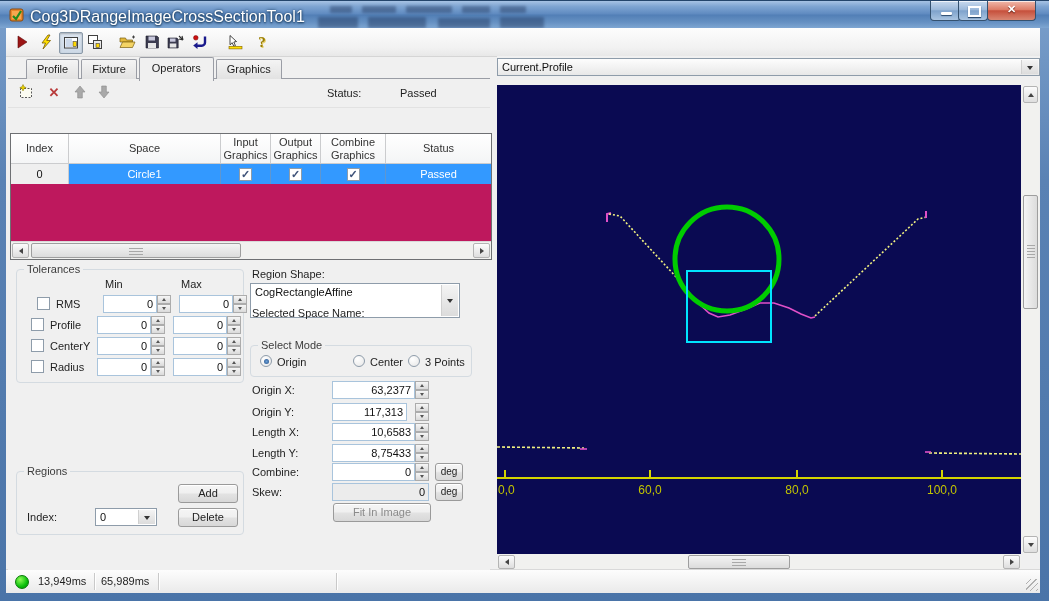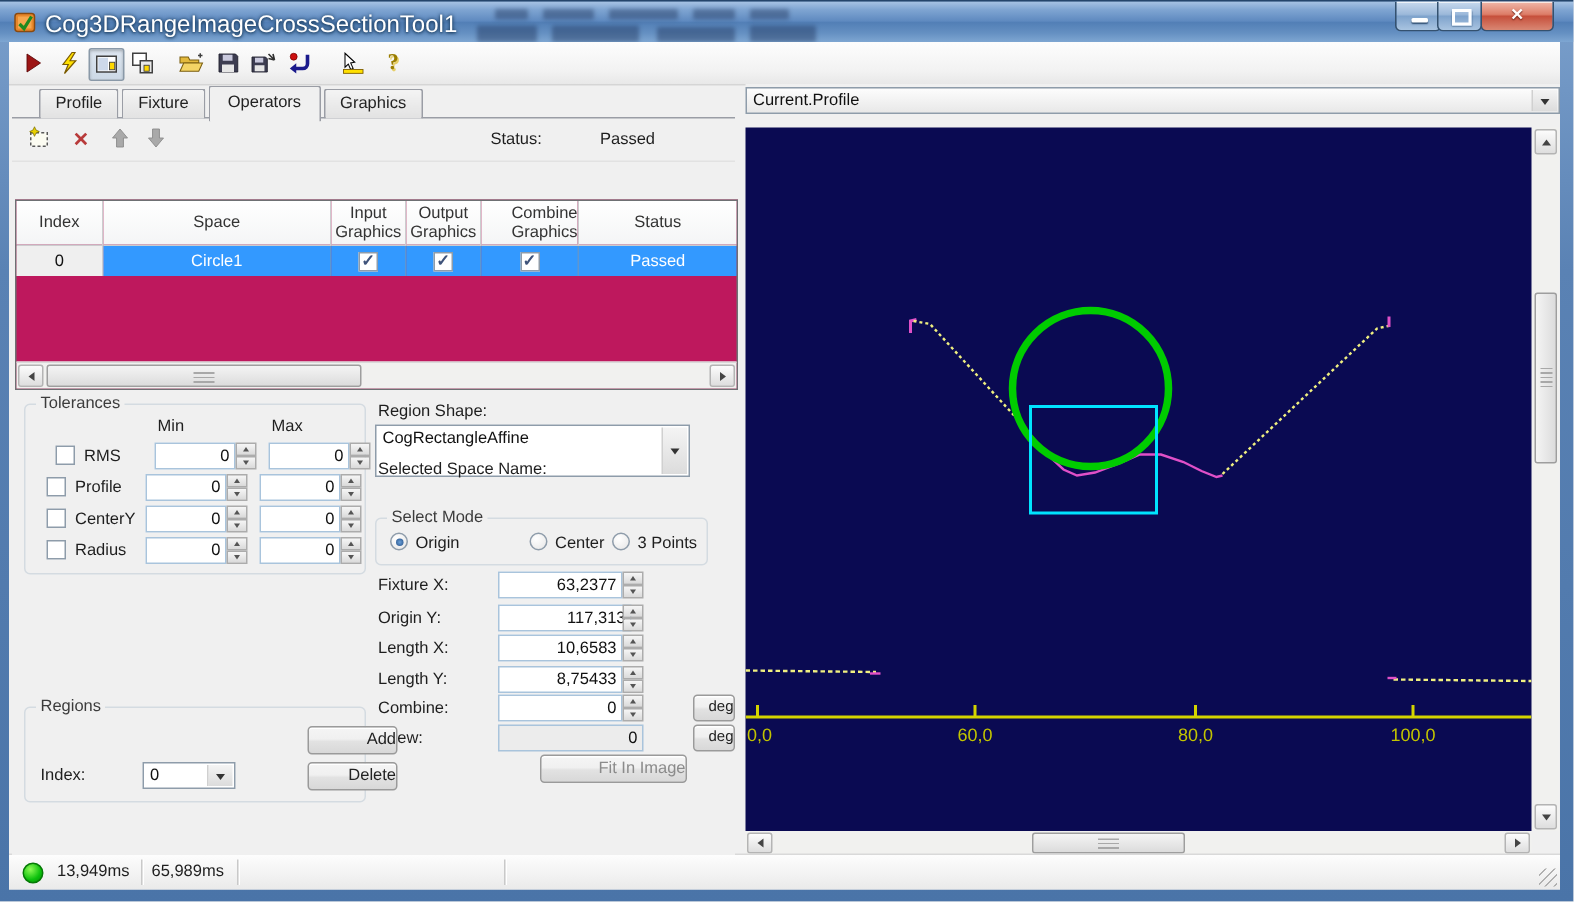--- a/index.html
+++ b/index.html
@@ -33,23 +33,23 @@
     box-shadow:inset 0 1px 2px rgba(0,0,0,.25);}
   
   .tabs{position:absolute;top:2px;left:20px;height:21px;display:flex;align-items:center;z-index:3;}
   .tab{height:17px;padding:2px 10px 0 10px;margin-right:2px;border:1px solid #9a9da5;border-bottom:none;
     border-radius:2px 2px 0 0;background:linear-gradient(#f4f4f4,#e2e2e2);color:#222;line-height:15px;}
   .tab.active{height:20px;background:#f0f0f0;font-size:11px;position:relative;z-index:4;padding:3px 12px 0 12px;}
   .tabpage{position:absolute;left:2px;right:2px;top:22px;bottom:0;border-top:1px solid #9a9da5;background:#f0f0f0;z-index:2;}
   
   .group{position:absolute;border:1px solid #d4dbe1;border-radius:4px;}
   .glabel{position:absolute;top:-7px;left:7px;background:#f0f0f0;padding:0 3px;color:#3c3c3c;}
-  .btn{position:absolute;border:1px solid #9a9a9a;border-radius:3px;text-align:right;color:#222;
+  .btn{position:absolute;border:1px solid #9a9a9a;border-radius:3px;text-align:center;color:#222;
     background:linear-gradient(180deg,#f5f5f5 0%,#f0f0f0 45%,#e2e2e2 55%,#d8d8d8 100%);
-    box-shadow:inset 0 1px 0 #fff;margin-left:27px;}
+    box-shadow:inset 0 1px 0 #fff;}
   .combo{position:absolute;background:#fff;border:1px solid #8e9caa;box-sizing:border-box;}
   .combo .val{position:absolute;left:4px;top:2px;right:18px;white-space:nowrap;overflow:hidden;color:#111;}
   .combo .abox{position:absolute;top:1px;bottom:1px;right:1px;width:16px;border-left:1px solid #d0d0d0;
     background:linear-gradient(#f4f4f4,#dcdcdc);display:flex;align-items:center;justify-content:center;}
   .darr{width:0;height:0;border:3.5px solid transparent;border-top:4.5px solid #333;margin-top:4px;}
   .cb{display:inline-block;width:13px;height:13px;background:#fff;border:1px solid #8e9caa;box-sizing:border-box;
     text-align:center;vertical-align:middle;}
   .cb .tick{display:none;color:#3f537a;font-size:11px;font-weight:bold;line-height:11px;}
   .cb.checked .tick{display:block;}
   .radio{display:inline-block;width:12px;height:12px;border:1px solid #8e9caa;border-radius:50%;
@@ -224,21 +224,21 @@
           </div>
           <span class="lbl" style="left:319px;top:8px;">Status:</span>
           <span class="lbl" style="left:392px;top:8px;">Passed</span>
         </div>
 
         <div class="optable">
           <div class="th" style="left:0;width:58px;">Index</div>
           <div class="th" style="left:58px;width:152px;">Space</div>
           <div class="th" style="left:210px;width:50px;">Input Graphics</div>
           <div class="th" style="left:260px;width:50px;">Output Graphics</div>
-          <div class="th" style="left:310px;width:65px;text-align:right;">Combine Graphics</div>
+          <div class="th" style="left:310px;width:65px;">Combine Graphics</div>
           <div class="th" style="left:375px;width:105px;border-right:none;">Status</div>
 
           <div>
             <div class="td-cell" style="left:0;width:58px;background:#efefef;color:#111;border-right:1px solid #cbccce;">0</div>
             <div class="td-cell" style="left:58px;width:152px;background:#3399ff;color:#fff;">Circle1</div>
             <div class="td-cell" style="left:210px;width:50px;background:#3399ff;">
               <span class="cb checked">
                   <span class="tick">✓</span>
                 </span>
             </div>
@@ -394,35 +394,35 @@
         <div class="group" style="left:242px;top:266px;width:220px;height:30px;">
           <span class="glabel">Select Mode</span>
           <span class="radio sel" style="position:absolute;left:9px;top:9px;"></span>
           <span class="lbl" style="left:26px;top:10px;">Origin</span>
           <span class="radio" style="position:absolute;left:102px;top:9px;"></span>
           <span class="lbl" style="left:119px;top:10px;">Center</span>
           <span class="radio" style="position:absolute;left:157px;top:9px;"></span>
           <span class="lbl" style="left:174px;top:10px;">3 Points</span>
         </div>
 
-        <span class="lbl" style="left:244px;top:305px;">Fixture X:</span>
+        <span class="lbl" style="left:244px;top:305px;">Origin X:</span>
         <span class="numwrap" style="left:324px;top:302px;width:97px;">
           <span class="numfield" style="right:14px;">63,2377</span>
           <span class="spin">
               <span class="sb">
                 <i class="tu"></i>
               </span>
               <span class="sb">
                 <i class="td"></i>
               </span>
             </span>
         </span>
         <span class="lbl" style="left:244px;top:327px;">Origin Y:</span>
         <span class="numwrap" style="left:324px;top:324px;width:97px;">
-          <span class="numfield" style="right:8px;padding-left:24px;">117,313</span>
+          <span class="numfield" style="right:22px;padding-left:24px;">117,313</span>
           <span class="spin">
               <span class="sb">
                 <i class="tu"></i>
               </span>
               <span class="sb">
                 <i class="td"></i>
               </span>
             </span>
         </span>
         <span class="lbl" style="left:244px;top:347px;">Length X:</span>

